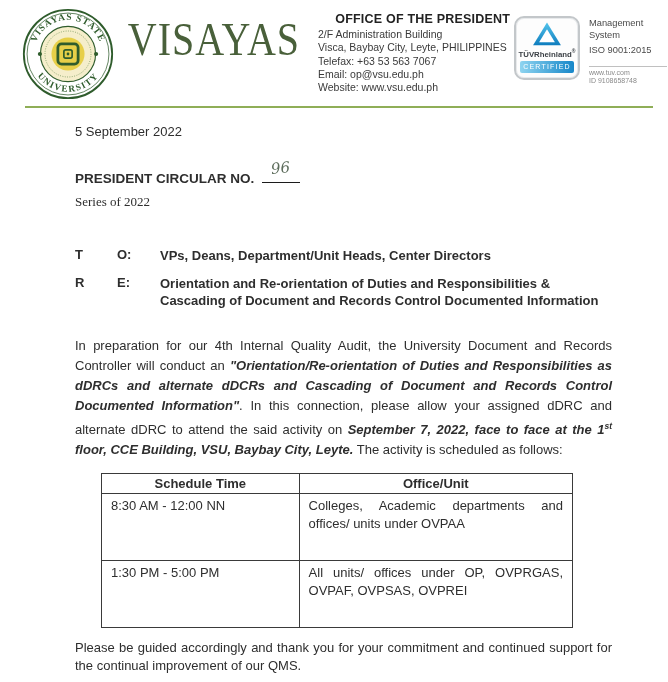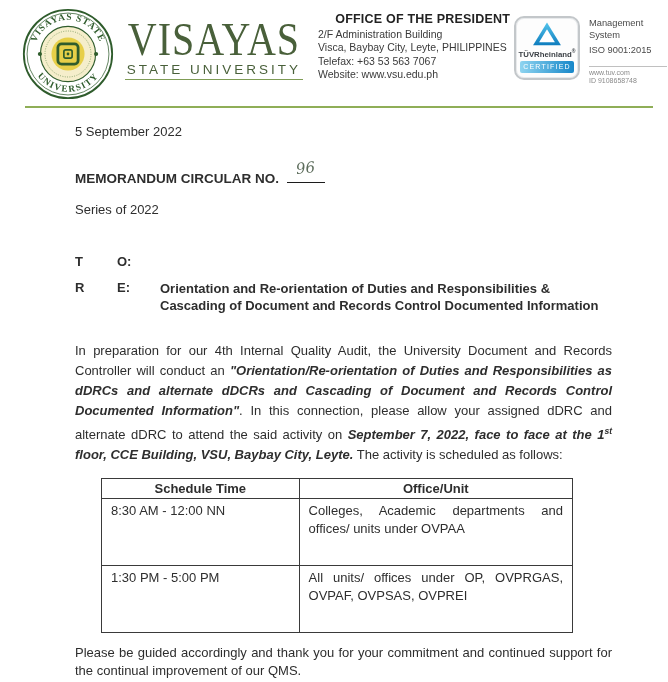--- a/index.html
+++ b/index.html
@@ -45,21 +45,21 @@
   
   .content { position:absolute; left:75px; top:118px; width:537px; font-size:13px; }
   .date { padding-top:6px; }
   .memo-head { margin-top:28px; font-weight:bold; font-size:13.5px; }
   .num-line { display:inline-block; position:relative; width:38px; height:16px;
     border-bottom:1.6px solid #1c1c1c; margin-left:8px; vertical-align:baseline; }
   .num {
     position:absolute; left:9px; top:-8px; font-family:"DejaVu Serif", serif; font-style:italic;
     font-weight:normal; font-size:15px; color:#5d6d5c; transform:rotate(-6deg);
   }
-  .series { margin-top:16px; }
+  .series { margin-top:8px;font-family:Liberation Serif, serif; }
 
   .addr { display:flex; font-weight:bold; }
   .to-row { margin-top:37px; }
   .re-row { margin-top:11px; }
   .addr .c1 { width:42px; flex:none; }
   .addr .c2 { width:43px; flex:none; }
   .addr .cv { flex:1; line-height:17px; }
 
   .body-par { margin-top:27px; text-align:justify; line-height:20px; }
   .bi { font-weight:bold; font-style:italic; }
@@ -103,28 +103,28 @@
     <text font-family="Liberation Serif, serif" font-size="10.2" font-weight="bold" fill="#2f5c2c" letter-spacing="1">
       <textPath href="#arcT" startOffset="50%" text-anchor="middle">VISAYAS STATE</textPath>
     </text>
     <text font-family="Liberation Serif, serif" font-size="10" font-weight="bold" fill="#2f5c2c" letter-spacing="1.5">
       <textPath href="#arcB" startOffset="50%" text-anchor="middle">UNIVERSITY</textPath>
     </text>
   </svg>
 
   <div class="wordmark">
     <div class="wm-main">VISAYAS</div>
-    <div class="wm-sub">STATE UNIVERSITY</div>
   </div>
 
   <div class="office">
     <div class="office-title">OFFICE OF THE PRESIDENT</div>
     <div>2/F Administration Building</div>
     <div>Visca, Baybay City, Leyte, PHILIPPINES</div>
     <div>Telefax: +63 53 563 7067</div>
+    <div>Email: op@vsu.edu.ph</div>
     <div>Website: www.vsu.edu.ph</div>
   </div>
 
   <div class="cert">
     <div class="badge">
       <svg width="32" height="26" viewBox="0 0 34 28">
         <defs>
           <linearGradient id="tg" x1="0" y1="0" x2="0" y2="1">
             <stop offset="0" stop-color="#53c4ec"></stop>
               <stop offset="1" stop-color="#0f7dbe"></stop>
@@ -146,27 +146,28 @@
       </div>
     </div>
   </div>
 
   <div class="rule"></div>
 
   <div class="content">
     <p class="date">5 September 2022</p>
 
     <p class="memo-head">
-      <span>MEMORANDUM CIRCULAR NO.</span><span class="num-line"><span class="num">96</span></span>
+      <span>PRESIDENT CIRCULAR NO.</span><span class="num-line"><span class="num">96</span></span>
     </p>
     <p class="series">Series of 2022</p>
 
     <div class="addr to-row">
       <span class="c1">T</span>
       <span class="c2">O:</span>
+      <span class="cv">VPs, Deans, Department/Unit Heads, Center Directors</span>
     </div>
     <div class="addr re-row">
       <span class="c1">R</span>
       <span class="c2">E:</span>
       <span class="cv">Orientation and Re-orientation of Duties and Responsibilities &amp; Cascading of Document and Records Control Documented Information</span>
     </div>
 
     <p class="body-par">
       <span>In preparation for our 4th Internal Quality Audit, the University Document and Records Controller will conduct an </span><span class="bi">"Orientation/Re-orientation of Duties and Responsibilities as dDRCs and alternate dDCRs and Cascading of Document and Records Control Documented Information"</span><span>. In this connection, please allow your assigned dDRC and alternate dDRC to attend the said activity on </span><span class="bi">September 7, 2022, face to face at the 1</span><span class="sup">st</span><span class="bi"> floor, CCE Building, VSU, Baybay City, Leyte.</span><span> The activity is scheduled as follows:</span>
     </p>

